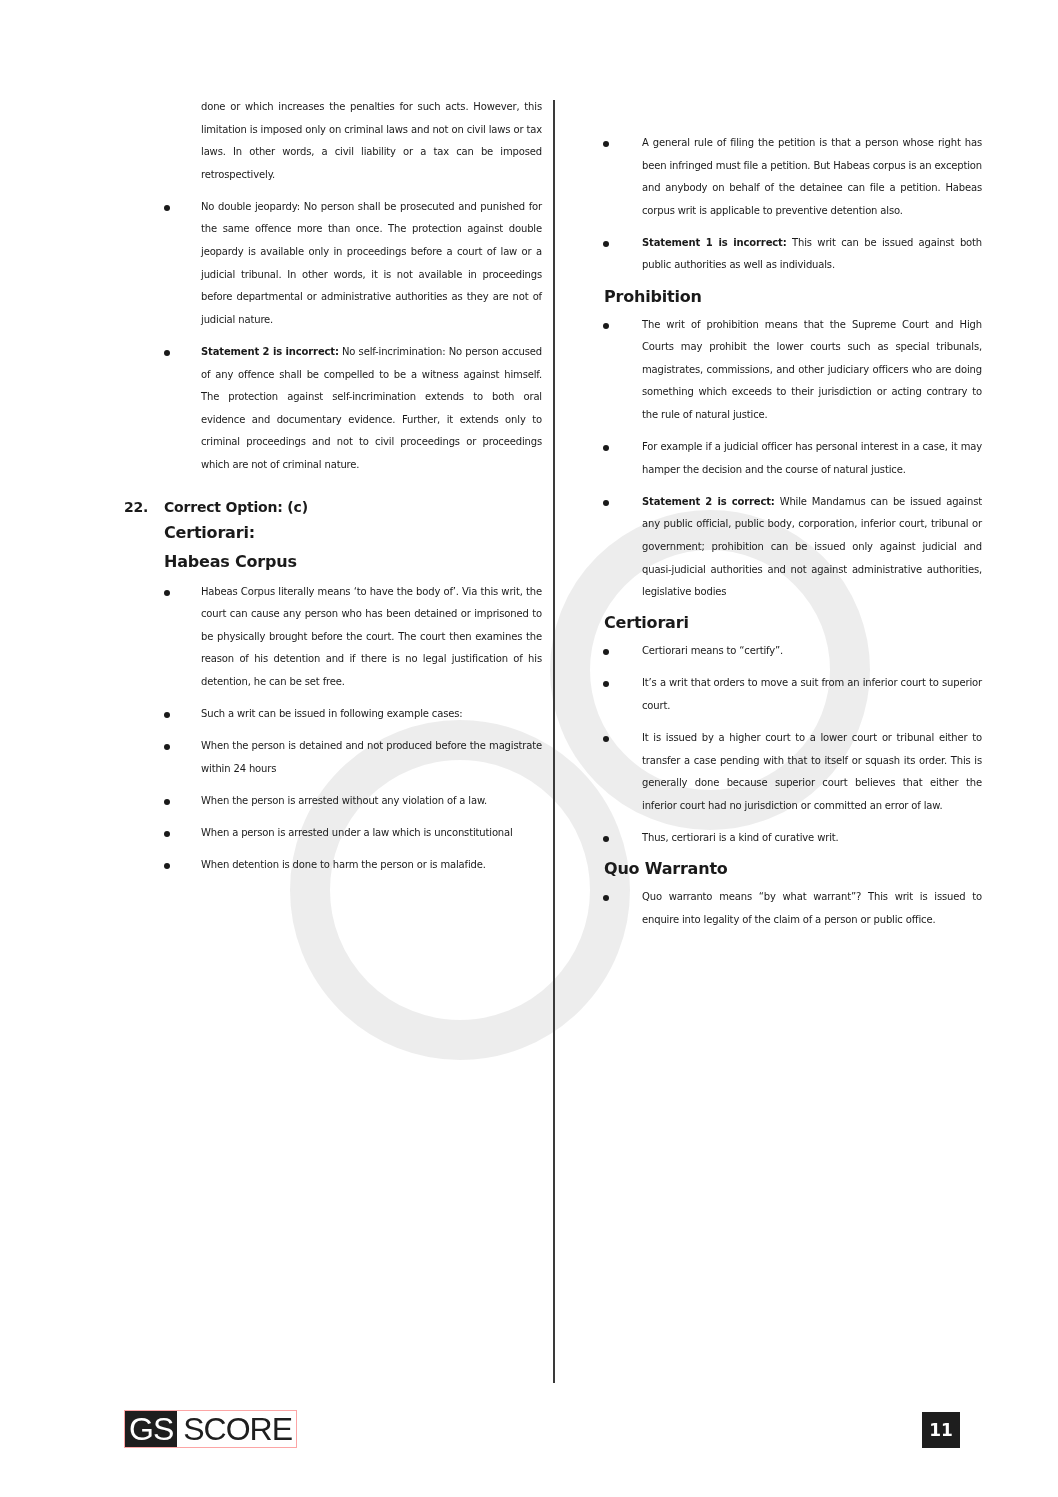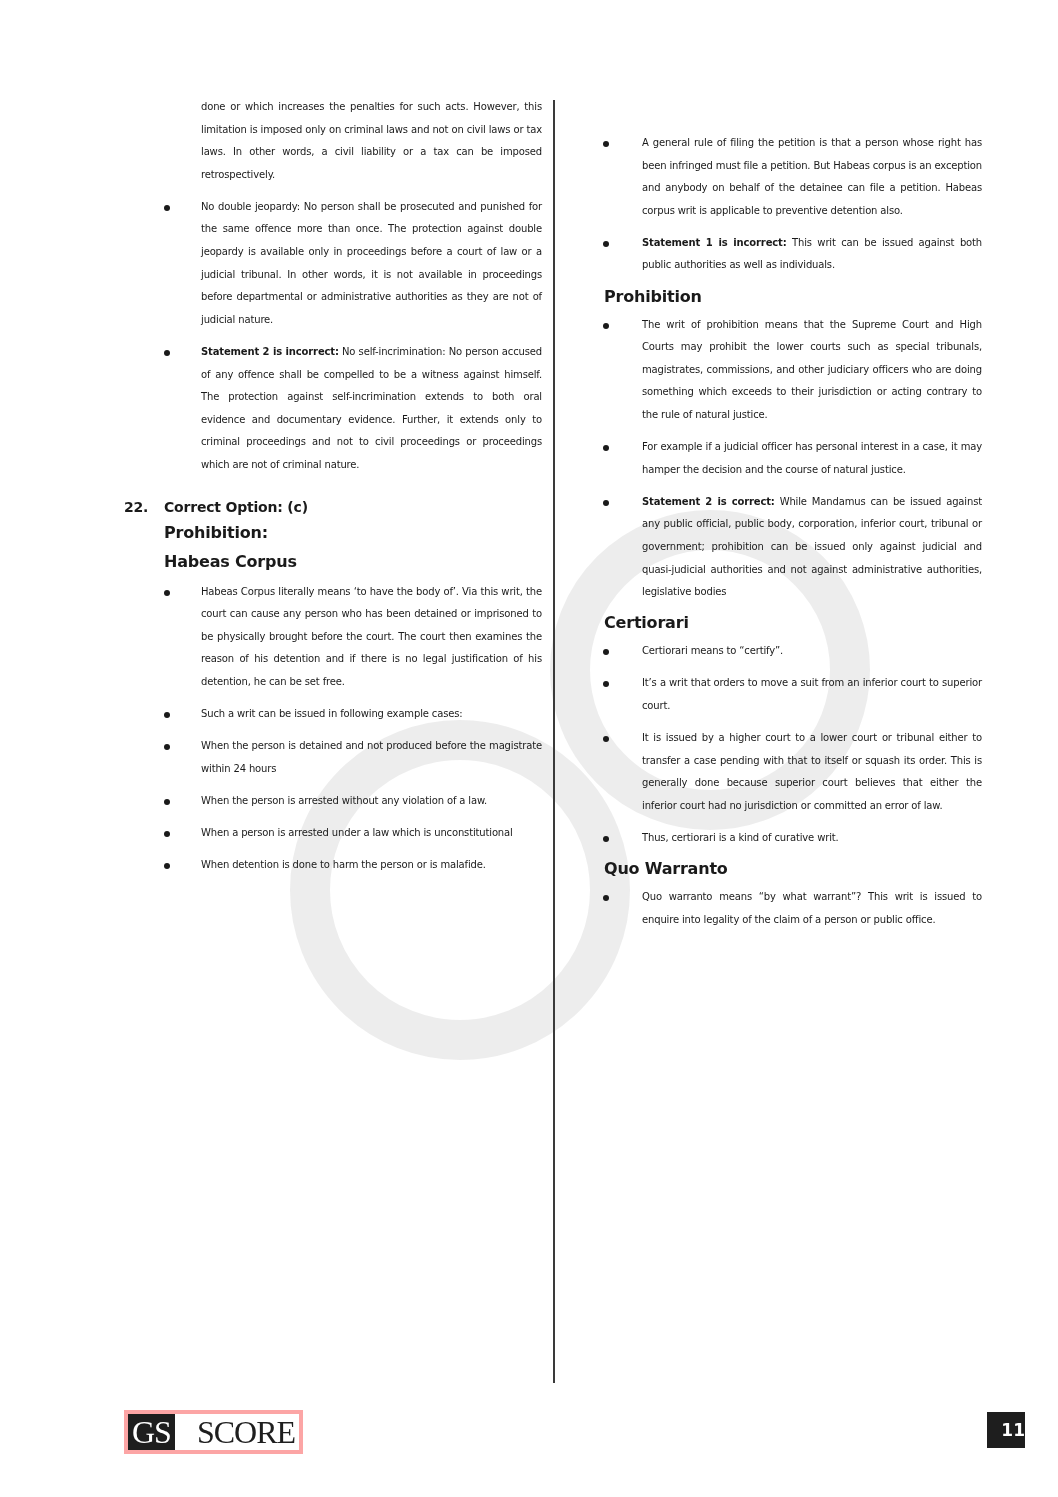--- a/index.html
+++ b/index.html
@@ -16,25 +16,25 @@
   .col-right .item { padding-left: 42px; }
   .item.cont { margin-bottom: 9.5px; }
   .bullet { position: absolute; left: 40px; top: 9px; width: 6px; height: 6px; border-radius: 50%; background: #1a1a1a; }
   .col-right .bullet { left: 3px; }
   .stmt { font-weight: bold; text-decoration-color: #777; }
   .q-heading { font-weight: bold; font-size: 14px; margin: 22px 0 8px 0; letter-spacing: -0.2px; }
   .q-num { display: inline-block; width: 40px; }
   .sub-heading { font-weight: bold; font-size: 16px; margin: 6px 0 10px 40px; letter-spacing: -0.2px; }
   .col-right .sub-heading { margin-left: 4px; margin-top: 8px; margin-bottom: 8px; }
   .footer-logo { position: absolute; left: 124px; top: 1410px; height: 36px; display: flex;
-                 border: 4px solid #fca5a5; font-family: Liberation Serif, serif; }
+                 border: 1px solid #fca5a5; font-family: Liberation Sans, sans-serif; }
   .logo-gs { background: #1e1e1e; color: #ffffff; font-size: 32px; line-height: 36px; padding: 0 4px; letter-spacing: -1px; }
-  .logo-score { background: #ffffff; color: #1e1e1e; font-size: 32px; line-height: 36px; padding: 0 4px 0 22px; letter-spacing: -1px; }
-  .page-num { position: absolute; left: 987px; top: 1412px; width: 38px; height: 36px; background: #1e1e1e;
-              color: #fff; font-weight: bold; font-size: 17px; line-height: 36px; text-align: right; }
+  .logo-score { background: #ffffff; color: #1e1e1e; font-size: 32px; line-height: 36px; padding: 0 4px 0 6px; letter-spacing: -1px; }
+  .page-num { position: absolute; left: 922px; top: 1412px; width: 38px; height: 36px; background: #1e1e1e;
+              color: #fff; font-weight: bold; font-size: 17px; line-height: 36px; text-align: center; }
 </style>
 </head>
 <body>
 
 <svg class="watermark" viewBox="0 0 640 640">
   <circle cx="220" cy="440" r="150" fill="none" stroke="#555" stroke-width="40"></circle>
   <circle cx="470" cy="220" r="140" fill="none" stroke="#555" stroke-width="40"></circle>
 </svg>
 
 <div class="divider"></div>
@@ -50,21 +50,21 @@
   </div>
 
   <div class="item">
     <span class="bullet"></span>
     <span class="stmt">Statement 2 is incorrect:</span><span> No self-incrimination: No person accused of any offence shall be compelled to be a witness against himself. The protection against self-incrimination extends to both oral evidence and documentary evidence. Further, it extends only to criminal proceedings and not to civil proceedings or proceedings which are not of criminal nature.</span>
   </div>
 
   <div class="q-heading">
     <span class="q-num">22.</span><span>Correct Option: (c)</span>
   </div>
-  <div class="sub-heading">Prohibition:</div>
+  <div class="sub-heading">Certiorari:</div>
   <div class="sub-heading">Habeas Corpus</div>
 
   <div class="item">
     <span class="bullet"></span>
     <span>Habeas Corpus literally means ‘to have the body of’. Via this writ, the court can cause any person who has been detained or imprisoned to be physically brought before the court. The court then examines the reason of his detention and if there is no legal justification of his detention, he can be set free.</span>
   </div>
   <div class="item">
     <span class="bullet"></span>
     <span>Such a writ can be issued in following example cases:</span>
   </div>

